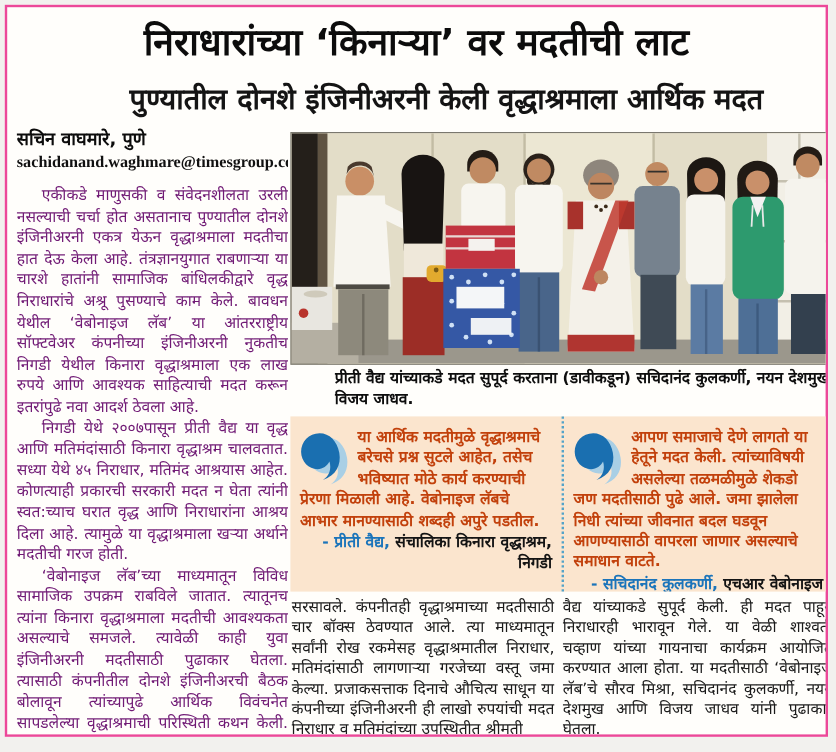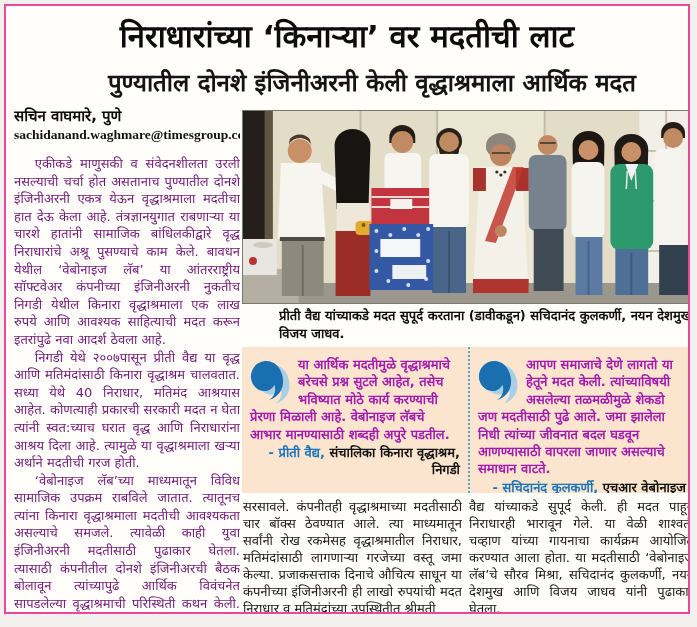--- a/index.html
+++ b/index.html
@@ -49,21 +49,21 @@
   .quote-strip{
     position:absolute;left:236px;top:341px;width:452px;height:146px;
     background:#fbe5ce;display:flex;box-sizing:border-box;
   }
   .quote{
     flex:1 1 50%;box-sizing:border-box;padding:9px 8px 4px 8px;overflow:hidden;
   }
   .quote.q2{border-left:2px dotted #53a3c9;}
   .quote-icon{float:left;width:40px;height:46px;margin:2px 8px 2px 0;}
   .quote-text{
-    margin:0;font-size:13px;font-weight:bold;color:#a21caf;line-height:17.4px;
+    margin:0;font-size:13px;font-weight:bold;color:#c2410c;line-height:17.4px;
   }
   .quote-att{
     text-align:right;font-size:13px;font-weight:bold;line-height:17px;margin-top:1px;
   }
   .att-name{color:#1b74ba;}
   .att-role{color:#141414;}
   .mid-col{
     position:absolute;left:237px;top:492px;width:219px;height:114px;
     font-size:13px;line-height:17px;color:#1a1a1a;text-align:justify;overflow:hidden;
   }
@@ -77,21 +77,21 @@
 
 <div class="page">
 
   <h1 class="headline">निराधारांच्या ‘किनाऱ्या’ वर मदतीची लाट</h1>
   <h2 class="subheadline">पुण्यातील दोनशे इंजिनीअरनी केली वृद्धाश्रमाला आर्थिक मदत</h2>
 
   <div class="left-col">
     <div class="byline">सचिन वाघमारे, पुणे</div>
     <div class="email">sachidanand.waghmare@timesgroup.com</div>
     <p class="para">एकीकडे माणुसकी व संवेदनशीलता उरली नसल्याची चर्चा होत असतानाच पुण्यातील दोनशे इंजिनीअरनी एकत्र येऊन वृद्धाश्रमाला मदतीचा हात देऊ केला आहे. तंत्रज्ञानयुगात राबणाऱ्या या चारशे हातांनी सामाजिक बांधिलकीद्वारे वृद्ध निराधारांचे अश्रू पुसण्याचे काम केले. बावधन येथील ‘वेबोनाइज लॅब’ या आंतरराष्ट्रीय सॉफ्टवेअर कंपनीच्या इंजिनीअरनी नुकतीच निगडी येथील किनारा वृद्धाश्रमाला एक लाख रुपये आणि आवश्यक साहित्याची मदत करून इतरांपुढे नवा आदर्श ठेवला आहे.</p>
-    <p class="para">निगडी येथे २००७पासून प्रीती वैद्य या वृद्ध आणि मतिमंदांसाठी किनारा वृद्धाश्रम चालवतात. सध्या येथे 40 निराधार, मतिमंद आश्रयास आहेत. कोणत्याही प्रकारची सरकारी मदत न घेता त्यांनी स्वत:च्याच घरात वृद्ध आणि निराधारांना आश्रय दिला आहे. त्यामुळे या वृद्धाश्रमाला खऱ्या अर्थाने मदतीची गरज होती.</p>
+    <p class="para">निगडी येथे २००७पासून प्रीती वैद्य या वृद्ध आणि मतिमंदांसाठी किनारा वृद्धाश्रम चालवतात. सध्या येथे ४५ निराधार, मतिमंद आश्रयास आहेत. कोणत्याही प्रकारची सरकारी मदत न घेता त्यांनी स्वत:च्याच घरात वृद्ध आणि निराधारांना आश्रय दिला आहे. त्यामुळे या वृद्धाश्रमाला खऱ्या अर्थाने मदतीची गरज होती.</p>
     <p class="para">‘वेबोनाइज लॅब’च्या माध्यमातून विविध सामाजिक उपक्रम राबविले जातात. त्यातूनच त्यांना किनारा वृद्धाश्रमाला मदतीची आवश्यकता असल्याचे समजले. त्यावेळी काही युवा इंजिनीअरनी मदतीसाठी पुढाकार घेतला. त्यासाठी कंपनीतील दोनशे इंजिनीअरची बैठक बोलावून त्यांच्यापुढे आर्थिक विवंचनेत सापडलेल्या वृद्धाश्रमाची परिस्थिती कथन केली. त्यानंतर मदतीसाठी शेकडो जण</p>
   </div>
 
   <div class="photo">
     <svg viewBox="0 0 452 192" preserveAspectRatio="none">
 
       <rect width="452" height="192" fill="#e3ddc8"></rect>
       <rect x="195" width="108" height="192" fill="#ece7d3"></rect>
       <rect width="22" height="192" fill="#241f1a"></rect>
       <rect x="22" width="8" height="192" fill="#5f5342"></rect>

